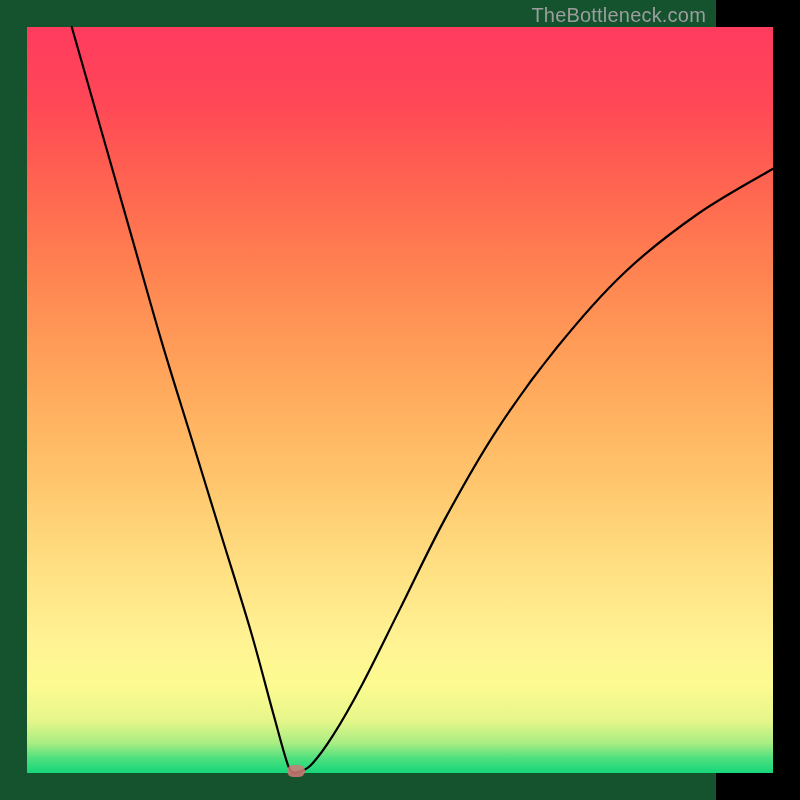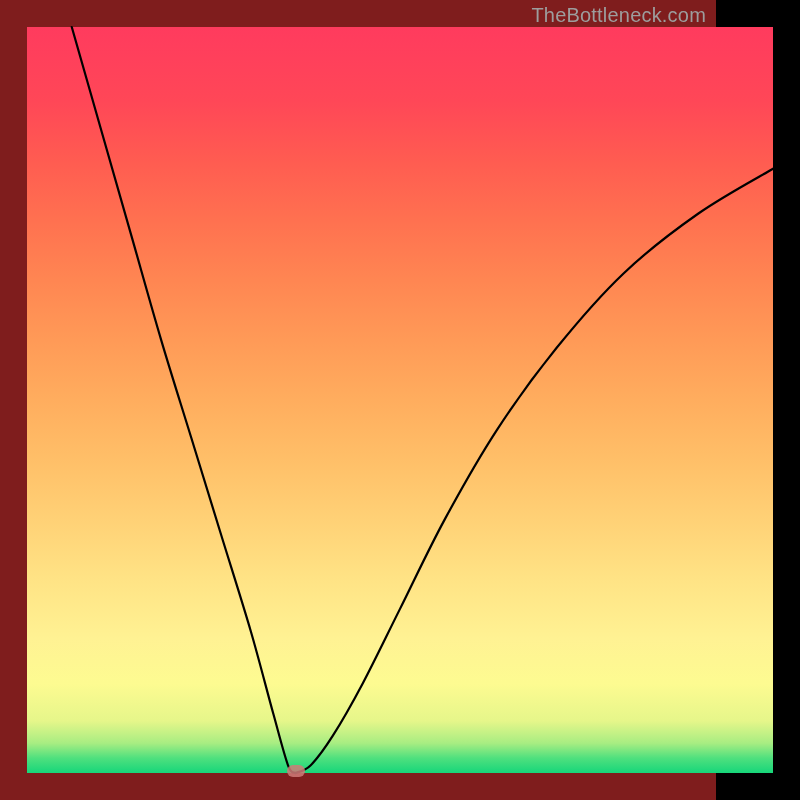--- a/index.html
+++ b/index.html
@@ -8,21 +8,21 @@
     width: 800px;
     height: 800px;
     background: #000;
     overflow: hidden;
     font-family: Arial, Helvetica, sans-serif;
   }
   .outer {
     position: relative;
     width: 716px;
     height: 800px;
-    background: #7f1d1d;
+    background: #14532d;
   }
   .plot-area {
     position: absolute;
     left: 27px;
     top: 27px;
     width: 746px;
     height: 746px;
     
     background: linear-gradient(to top,
       #16d67a 0%,

